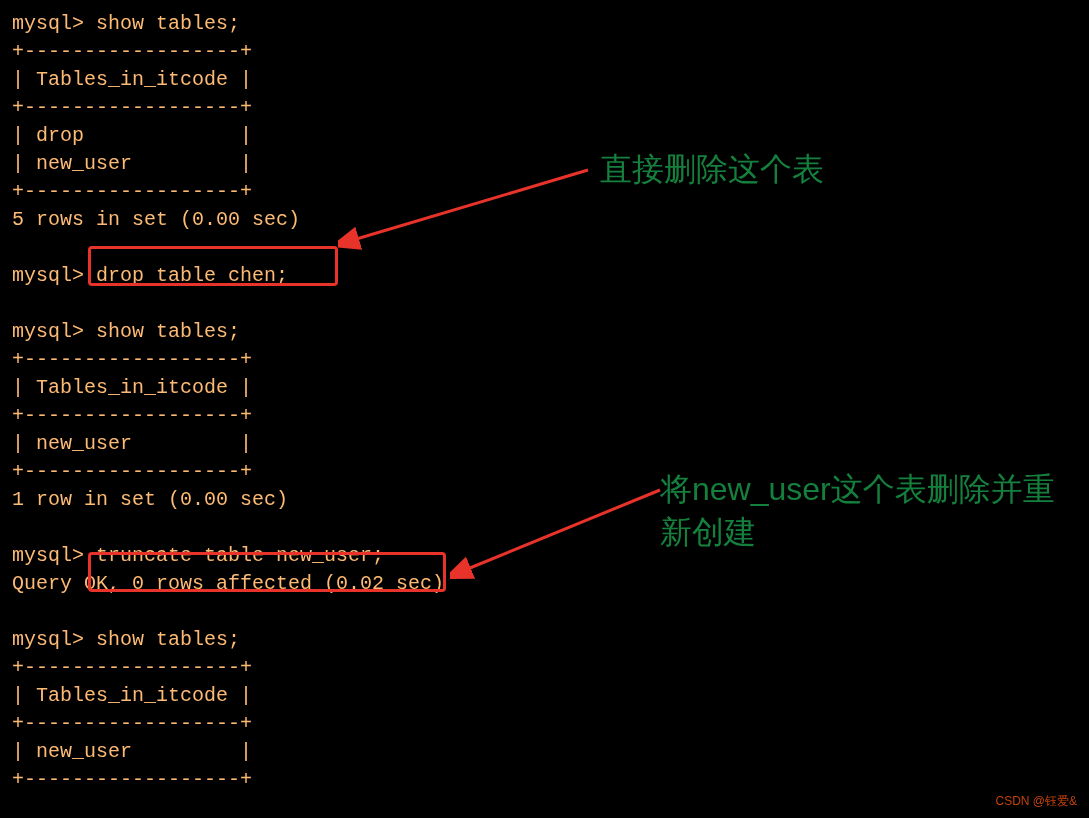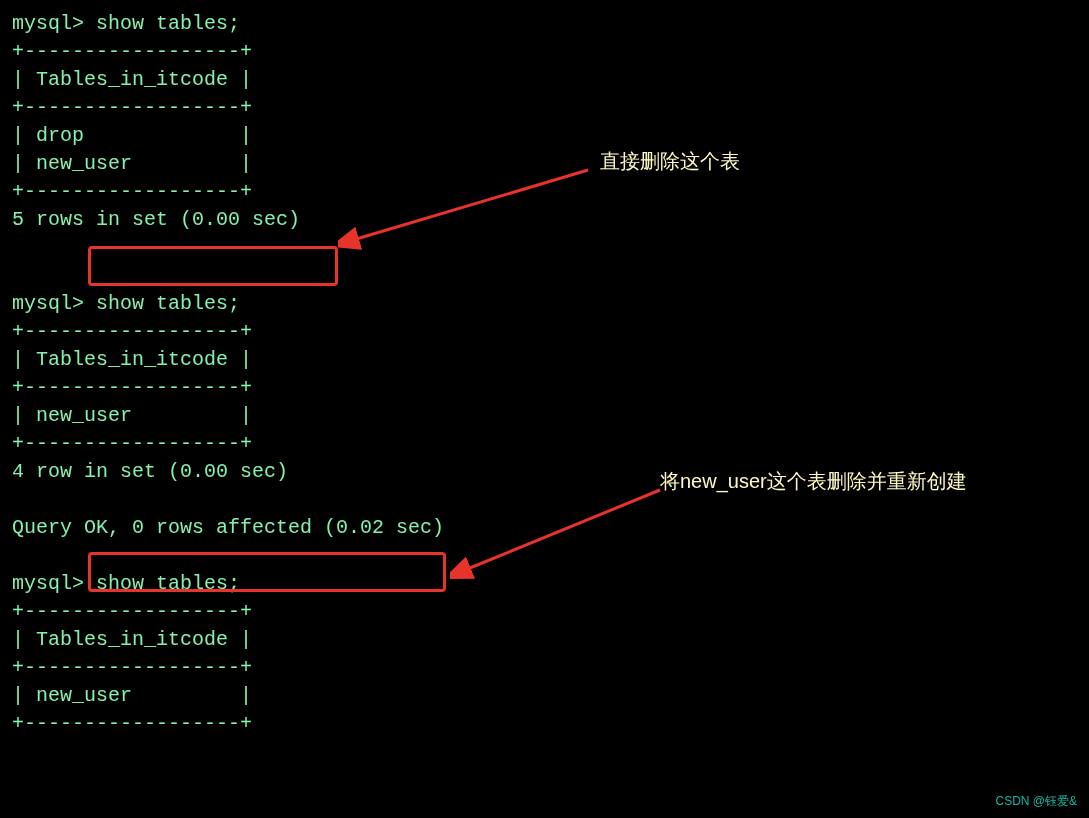--- a/index.html
+++ b/index.html
@@ -14,70 +14,72 @@
       font-family: 'Consolas', 'Monaco', 'Courier New', monospace;
       font-size: 20px;
       color: #fff;
       position: relative;
       overflow: hidden;
       padding: 10px 12px;
       line-height: 1.4;
     }
     .terminal-line {
       white-space: pre;
-      color: #86efac;
+      color: #fdba74;
     }
     .highlight-box {
       position: absolute;
       border: 3px solid #e8332a;
       border-radius: 4px;
       pointer-events: none;
     }
     .annotation {
       position: absolute;
-      color: #fef9c3;
-      font-size: 20px;
+      color: #15803d;
+      font-size: 32px;
       font-family: 'Microsoft YaHei', 'SimHei', sans-serif;
       line-height: 1.35;
     }
     .arrow-svg {
       position: absolute;
       pointer-events: none;
     }
     .watermark {
       position: absolute;
       bottom: 8px;
       right: 12px;
-      color: #14b8a6;
+      color: #c2410c;
       font-size: 12px;
       font-family: 'Microsoft YaHei', sans-serif;
     }
   </style>
 </head>
 <body>
 
 <div id="terminal-container">
     <div class="terminal-line">mysql&gt; show tables;</div>
     <div class="terminal-line">+------------------+</div>
     <div class="terminal-line">| Tables_in_itcode |</div>
     <div class="terminal-line">+------------------+</div>
     <div class="terminal-line">| drop             |</div>
     <div class="terminal-line">| new_user         |</div>
     <div class="terminal-line">+------------------+</div>
     <div class="terminal-line">5 rows in set (0.00 sec)</div>
     <div class="terminal-line">&nbsp;</div>
+    <div class="terminal-line">mysql&gt; drop table chen;</div>
     <div class="terminal-line">&nbsp;</div>
     <div class="terminal-line">mysql&gt; show tables;</div>
     <div class="terminal-line">+------------------+</div>
     <div class="terminal-line">| Tables_in_itcode |</div>
     <div class="terminal-line">+------------------+</div>
     <div class="terminal-line">| new_user         |</div>
     <div class="terminal-line">+------------------+</div>
-    <div class="terminal-line">4 row in set (0.00 sec)</div>
+    <div class="terminal-line">1 row in set (0.00 sec)</div>
     <div class="terminal-line">&nbsp;</div>
+    <div class="terminal-line">mysql&gt; truncate table new_user;</div>
     <div class="terminal-line">Query OK, 0 rows affected (0.02 sec)</div>
     <div class="terminal-line">&nbsp;</div>
     <div class="terminal-line">mysql&gt; show tables;</div>
     <div class="terminal-line">+------------------+</div>
     <div class="terminal-line">| Tables_in_itcode |</div>
     <div class="terminal-line">+------------------+</div>
     <div class="terminal-line">| new_user         |</div>
     <div class="terminal-line">+------------------+</div>
   </div>
 

